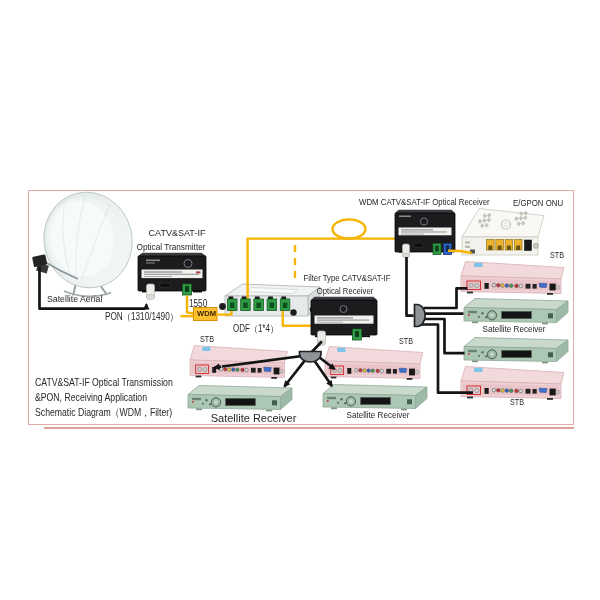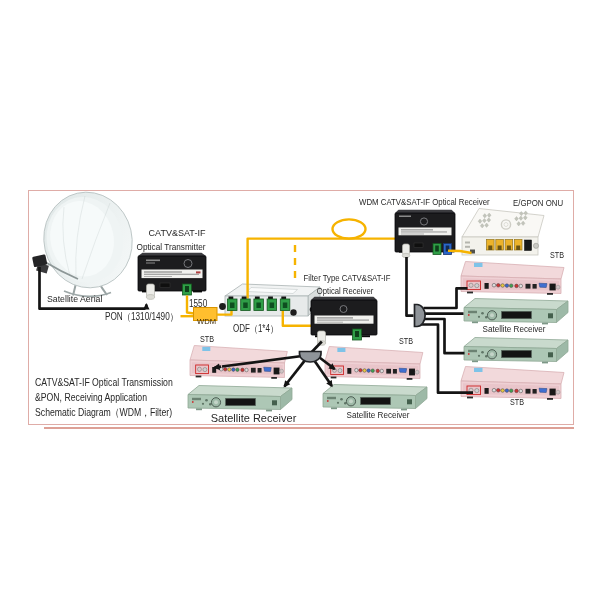--- a/index.html
+++ b/index.html
@@ -282,21 +282,21 @@
       <path class="cable" d="M315,361.5 L329.5,382.5"></path>
       <path class="cable" d="M329,381.7 L331.8,386" marker-end="url(#arrowB)"></path>
       <path class="splitter" d="M299.5,351.5 h21.5 v2.3 a10.75,8.2 0 0 1 -21.5,0 z"></path>
     </g>
   </svg>
 
   <div class="lbl" style="left:47px;top:294px;transform:scaleX(.92);">Satellite Aerial</div>
   <div class="lbl ctr" style="left:176.5px;top:228px;transform:translateX(-50%) scaleX(.95);">CATV&amp;SAT-IF</div>
   <div class="lbl ctr" style="left:170.5px;top:242px;transform:translateX(-50%) scaleX(.865);">Optical Transmitter</div>
   <div class="lbl" style="left:189px;top:297.5px;font-size:10px;transform:scaleX(.82);">1550</div>
-  <div class="lbl" style="left:197px;top:318px;font-size:8px;font-weight:normal;color:#3a2600;transform:scaleX(.95);">WDM</div>
+  <div class="lbl" style="left:197px;top:310px;font-size:8px;font-weight:bold;color:#3a2600;transform:scaleX(.95);">WDM</div>
   <div class="lbl" style="left:104.5px;top:310.5px;font-size:10px;transform:scaleX(.82);">PON（1310/1490）</div>
   <div class="lbl" style="left:233px;top:322.5px;font-size:10px;transform:scaleX(.8);">ODF（1*4）</div>
   <div class="lbl ctr" style="left:346.5px;top:273px;transform:translateX(-50%) scaleX(.815);">Filter Type CATV&amp;SAT-IF</div>
   <div class="lbl ctr" style="left:345px;top:286px;transform:translateX(-50%) scaleX(.81);">Optical Receiver</div>
   <div class="lbl" style="left:358.5px;top:198px;font-size:9px;transform:scaleX(.87);">WDM CATV&amp;SAT-IF Optical Receiver</div>
   <div class="lbl" style="left:512.5px;top:198px;transform:scaleX(.825);">E/GPON ONU</div>
   <div class="lbl" style="left:550px;top:250.5px;font-size:9px;transform:scaleX(.8);">STB</div>
   <div class="lbl ctr" style="left:513.5px;top:324.5px;font-size:9px;transform:translateX(-50%) scaleX(.9);">Satellite Receiver</div>
   <div class="lbl" style="left:509.5px;top:397.5px;font-size:9px;transform:scaleX(.8);">STB</div>
   <div class="lbl" style="left:199.5px;top:334.5px;font-size:9px;transform:scaleX(.8);">STB</div>

